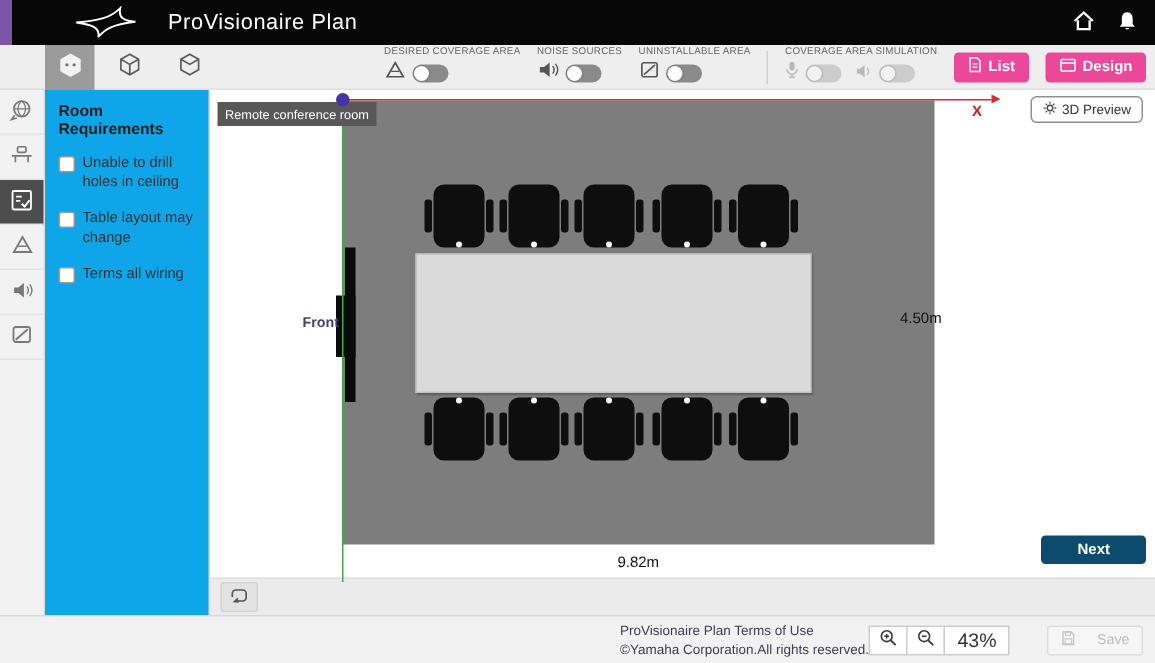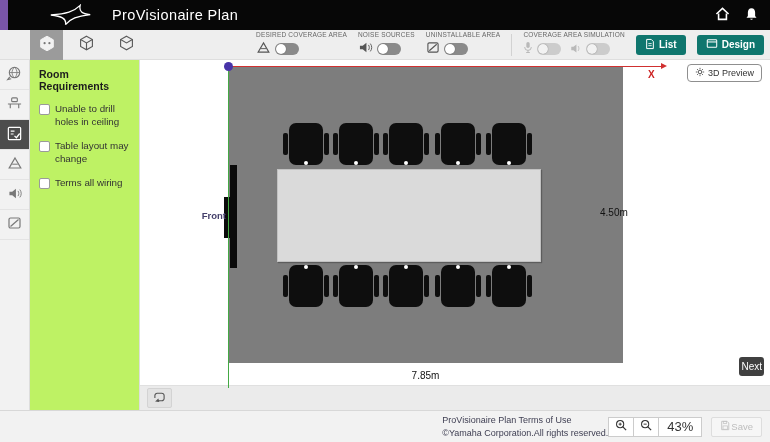--- a/index.html
+++ b/index.html
@@ -23,29 +23,29 @@
   .toolbar-right { margin-left:auto; display:flex; align-items:center; gap:11px; padding-right:6px; height:100%; }
   .tgl-group { display:flex; flex-direction:column; justify-content:center; gap:2px; }
   .tgl-label { font-size:6.5px; color:#666; white-space:nowrap; letter-spacing:.2px; }
   .tgl-row { display:flex; align-items:center; gap:4px; }
   .switch { width:24px; height:12px; background:#8a8a8a; border-radius:6px; position:relative; border:none; cursor:pointer; flex:0 0 auto; }
   .switch .knob { position:absolute; left:1px; top:1px; width:10px; height:10px; background:#fff; border-radius:50%; box-shadow:0 0 1px rgba(0,0,0,.5); }
   .switch.disabled { background:#cccccc; }
   .switch.disabled .knob { background:#f2f2f2; }
   .vsep { width:1px; height:22px; background:#d2d2d2; }
   .sim-rows { display:flex; align-items:center; gap:9px; }
-  .btn-gray { background:#0f766e; color:#fff; font-size:10px; font-weight:bold; border:none; border-radius:3px; height:20px; padding:0 9px; display:flex; align-items:center; gap:4px; cursor:pointer; }
+  .btn-gray { background:#ec4899; color:#fff; font-size:10px; font-weight:bold; border:none; border-radius:3px; height:20px; padding:0 9px; display:flex; align-items:center; gap:4px; cursor:pointer; }
 
   
   .main { display:flex; height:350px; }
   .iconstrip { width:30px; background:#f2f2f2; border-right:1px solid #ddd; display:flex; flex-direction:column; flex:0 0 auto; }
   .strip-item { height:30px; display:flex; align-items:center; justify-content:center; border-bottom:1px solid #e4e4e4; background:transparent; border-left:none; border-right:none; border-top:none; cursor:pointer; }
   .strip-item.active { background:#4d4d4d; }
 
-  .panel { width:110px; background:#bef264; border-right:1px solid #ddd; padding:8px 1px 0 9px; flex:0 0 auto; overflow:hidden; }
+  .panel { width:110px; background:#0ea5e9; border-right:1px solid #ddd; padding:8px 1px 0 9px; flex:0 0 auto; overflow:hidden; }
   .panel h2 { font-size:10.5px; color:#1d1d1d; font-weight:bold; margin-bottom:11px; }
   .check-item { display:flex; gap:5px; margin-bottom:11px; }
   .cb { flex:0 0 auto; width:11px; height:11px; border:1px solid #9a9a9a; background:#fff; border-radius:2px; margin-top:1px; position:relative; cursor:pointer; padding:0; }
   .cb.checked { background:#5a3d99; border-color:#5a3d99; }
   .cb.checked::after { content:"\2713"; color:#fff; font-size:8.5px; font-weight:bold; position:absolute; left:1px; top:-1px; }
   .check-label { font-size:9.8px; color:#333; line-height:1.32; }
 
   
   .canvas { position:relative; flex:1; background:#fff; overflow:hidden; }
   .room-tag { position:absolute; left:5px; top:8px; background:#585858; color:#fff; font-size:8.5px; padding:3px 5px; z-index:6; }
@@ -60,33 +60,33 @@
   .screen-bar { position:absolute; left:2px; top:98px; width:7px; height:103px; background:#0a0a0a; }
   .screen-mount { position:absolute; left:-4px; top:130px; width:13px; height:41px; background:#0a0a0a; }
   .chair { position:absolute; width:34px; height:42px; background:#0e0e0e; border-radius:7px; }
   .chair .arm { position:absolute; width:5px; height:22px; background:#0e0e0e; top:10px; border-radius:2px; }
   .chair .arm.l { left:-6px; } .chair .arm.r { right:-6px; }
   .chair .dot { position:absolute; left:15px; width:4px; height:4px; background:#fff; border-radius:50%; }
   .chair.top .dot { bottom:0px; } .chair.bottom .dot { top:0px; }
   .front-label { position:absolute; left:56px; top:150px; width:30px; text-align:right; font-size:9.5px; font-weight:bold; color:#45406b; }
   .dim-h { position:absolute; left:460px; top:147px; font-size:10px; color:#111; }
   .dim-w { position:absolute; left:88px; top:310px; width:395px; text-align:center; font-size:10px; color:#111; }
-  .next-btn { position:absolute; right:6px; top:297px; background:#404040; color:#fff; font-size:10px; font-weight:normal; border:none; border-radius:3px; padding:4px 2px; cursor:pointer; }
+  .next-btn { position:absolute; right:6px; top:297px; background:#0c4a6e; color:#fff; font-size:10px; font-weight:bold; border:none; border-radius:3px; padding:4px 24px; cursor:pointer; }
   .undo-bar { position:absolute; left:0; right:0; bottom:0; height:25px; background:#ebebeb; border-top:1px solid #e0e0e0; display:flex; align-items:center; padding-left:7px; }
   .undo-btn { width:25px; height:20px; background:#e3e3e3; border:1px solid #d3d3d3; border-radius:2px; display:flex; align-items:center; justify-content:center; cursor:pointer; }
 
   
   footer { height:32px; background:#f2f2f2; border-top:1px solid #d8d8d8; display:flex; align-items:center; justify-content:flex-end; padding:0 8px; }
   .foot-left { font-size:9px; color:#3e3e52; line-height:1.4; }
   .foot-left a { color:#3e3e52; text-decoration:none; cursor:pointer; }
   .foot-right { display:flex; align-items:center; }
   .zoom-btn { width:26px; height:20px; background:#fff; border:1px solid #ccc; display:flex; align-items:center; justify-content:center; cursor:pointer; }
   .zoom-btn + .zoom-btn, .zoom-val { margin-left:-1px; }
   .zoom-val { width:44px; height:20px; background:#fff; border:1px solid #ccc; font-size:13px; color:#333; display:flex; align-items:center; justify-content:center; }
-  .save-btn { margin-left:9px; height:20px; border:1px solid #ddd; background:#f6f6f6; color:#bdbdbd; font-size:9.5px; display:flex; align-items:center; gap:1px; padding:0 8px; border-radius:2px; cursor:default; }
+  .save-btn { margin-left:25px; height:20px; border:1px solid #ddd; background:#f6f6f6; color:#bdbdbd; font-size:9.5px; display:flex; align-items:center; gap:14px; padding:0 8px; border-radius:2px; cursor:default; }
 </style>
 </head>
 <body>
 
 <div class="app">
 
   <header class="topbar">
     <div class="brand-strip"></div>
     <span class="logo-mark">
       <svg width="82" height="22" viewBox="0 0 46 24">
@@ -310,20 +310,21 @@
   <div class="check-item">
     <button class="cb"></button>
     <span class="check-label">Terms all wiring</span>
   </div>
 
 
 </div>
     </aside>
 
     <div class="canvas">
+      <div class="room-tag">Remote conference room</div>
       <button class="preview-btn">
         <span>
           <svg width="10" height="10" viewBox="0 0 12 12">
               <circle cx="6" cy="6" r="2.2" fill="none" stroke="#444" stroke-width="1.1"></circle>
               <path d="M6 1 V2.6 M6 9.4 V11 M1 6 H2.6 M9.4 6 H11 M2.5 2.5 L3.6 3.6 M8.4 8.4 L9.5 9.5 M9.5 2.5 L8.4 3.6 M3.6 8.4 L2.5 9.5" stroke="#444" stroke-width="1"></path>
             </svg>
         </span>
         <span>3D Preview</span>
       </button>
 
@@ -383,21 +384,21 @@
           </div>
           <div class="chair bottom" style="left: 264px; top: 198px;">
             <span class="arm l"></span>
             <span class="arm r"></span>
             <span class="dot"></span>
           </div>
         </div>
 
       <div class="front-label">Front</div>
       <div class="dim-h">4.50m</div>
-      <div class="dim-w">7.85m</div>
+      <div class="dim-w">9.82m</div>
 
       <button class="next-btn">Next</button>
 
       <div class="undo-bar">
         <button class="undo-btn">
           <span>
             <svg width="13" height="12" viewBox="0 0 14 13">
                 <path d="M4.5 10.5 H9.5 a2.5 2.5 0 0 0 2.5 -2.5 V5 a2.5 2.5 0 0 0 -2.5 -2.5 H4.5 A2.5 2.5 0 0 0 2 5 v2.5" fill="none" stroke="#555" stroke-width="1.2"></path>
                 <path d="M5.8 8 L2.2 11.3 L6.8 11.8 Z" fill="#555"></path>
               </svg>

